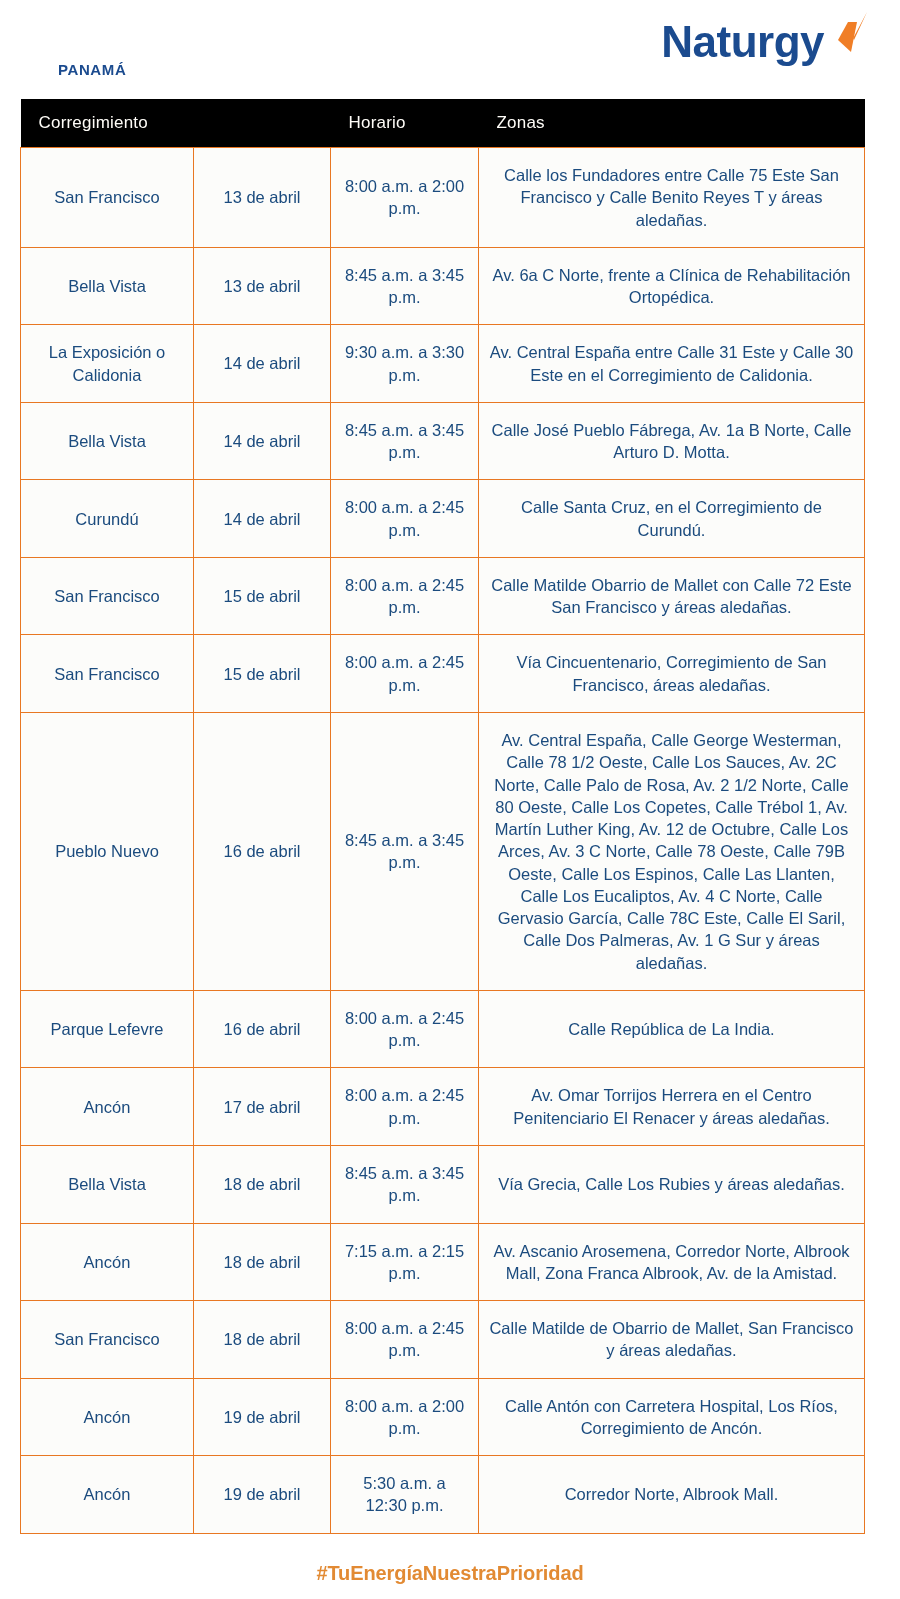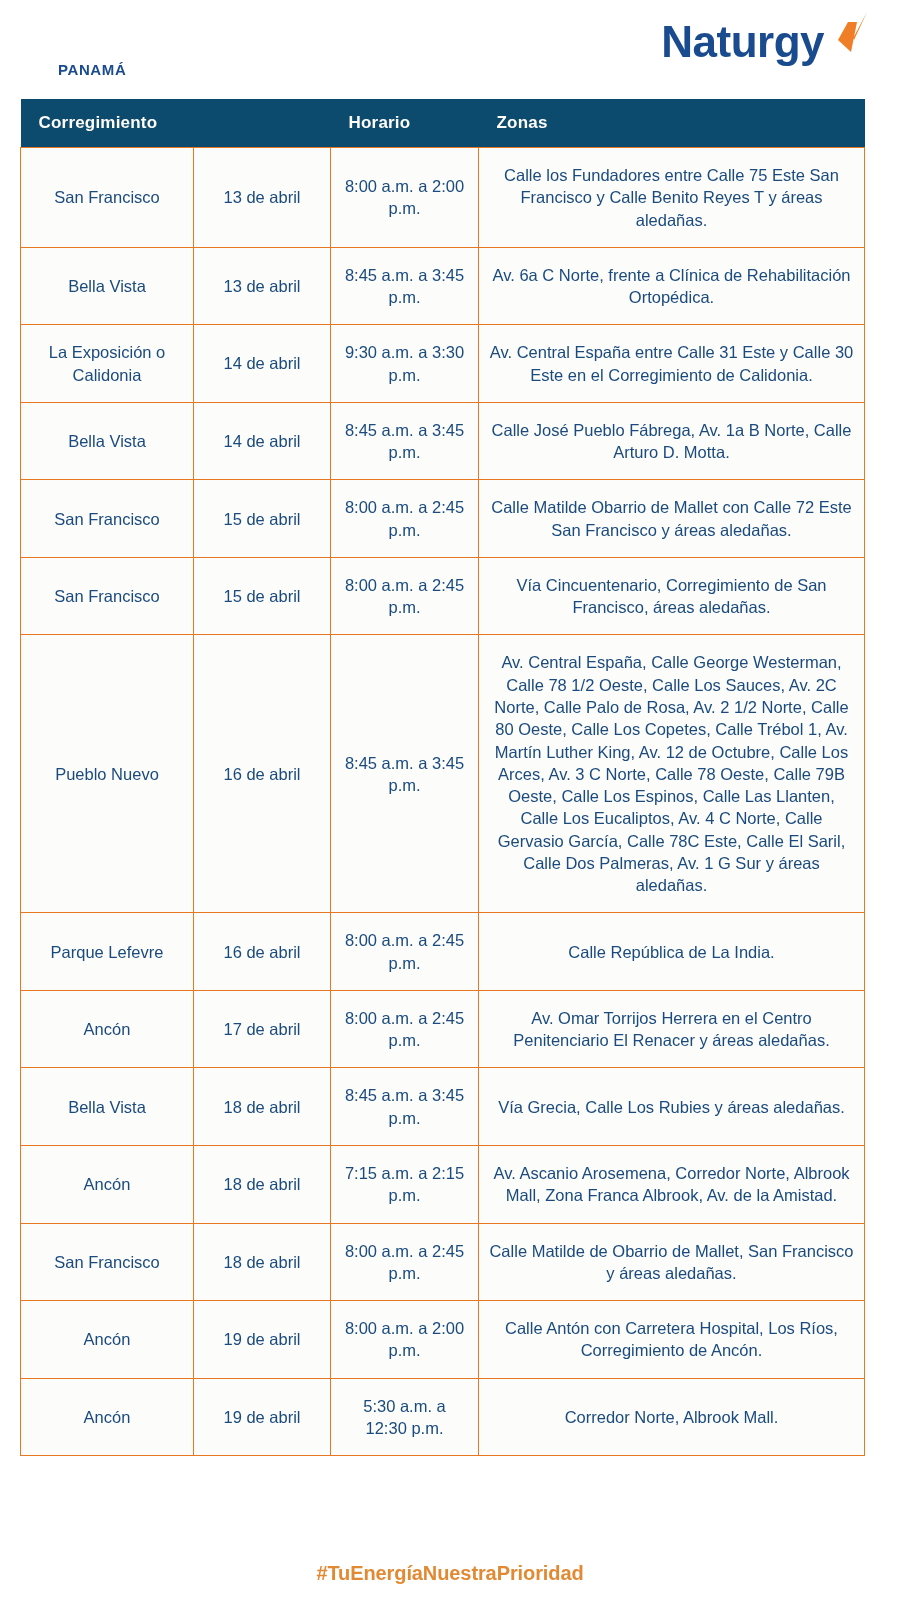--- a/index.html
+++ b/index.html
@@ -62,24 +62,24 @@
     left: 20px;
     top: 99px;
     width: 844px;
   }
   table.outage {
     width: 844px;
     border-collapse: collapse;
     table-layout: fixed;
   }
   table.outage thead th {
-    background: #0c4a6e;
+    background: #000000;
     color: #FFFDF8;
     font-size: 17px;
-    font-weight: bold;
+    font-weight: normal;
     text-align: left;
     padding: 14px 0 14px 18px;
     border: none;
     letter-spacing: 0.2px;
   }
   th.col-corregimiento { width: 173px; }
   th.col-sep           { width: 137px; }
   th.col-horario       { width: 148px; text-align: left; padding-left: 28px; }
   th.col-zonas         { width: 386px; text-align: center; padding-left: 0; }
 
@@ -158,20 +158,26 @@
             <td class="c-horario">9:30 a.m. a 3:30 p.m.</td>
             <td class="c-zona">Av. Central España entre Calle 31 Este y Calle 30 Este en el Corregimiento de Calidonia.</td>
           </tr>
           <tr>
             <td class="c-corregimiento">Bella Vista</td>
             <td class="c-fecha">14 de abril</td>
             <td class="c-horario">8:45 a.m. a 3:45 p.m.</td>
             <td class="c-zona">Calle José Pueblo Fábrega, Av. 1a B Norte, Calle Arturo D. Motta.</td>
           </tr>
           <tr>
+            <td class="c-corregimiento">Curundú</td>
+            <td class="c-fecha">14 de abril</td>
+            <td class="c-horario">8:00 a.m. a 2:45 p.m.</td>
+            <td class="c-zona">Calle Santa Cruz, en el Corregimiento de Curundú.</td>
+          </tr>
+          <tr>
             <td class="c-corregimiento">San Francisco</td>
             <td class="c-fecha">15 de abril</td>
             <td class="c-horario">8:00 a.m. a 2:45 p.m.</td>
             <td class="c-zona">Calle Matilde Obarrio de Mallet con Calle 72 Este San Francisco y áreas aledañas.</td>
           </tr>
           <tr>
             <td class="c-corregimiento">San Francisco</td>
             <td class="c-fecha">15 de abril</td>
             <td class="c-horario">8:00 a.m. a 2:45 p.m.</td>
             <td class="c-zona">Vía Cincuentenario, Corregimiento de San Francisco, áreas aledañas.</td>

